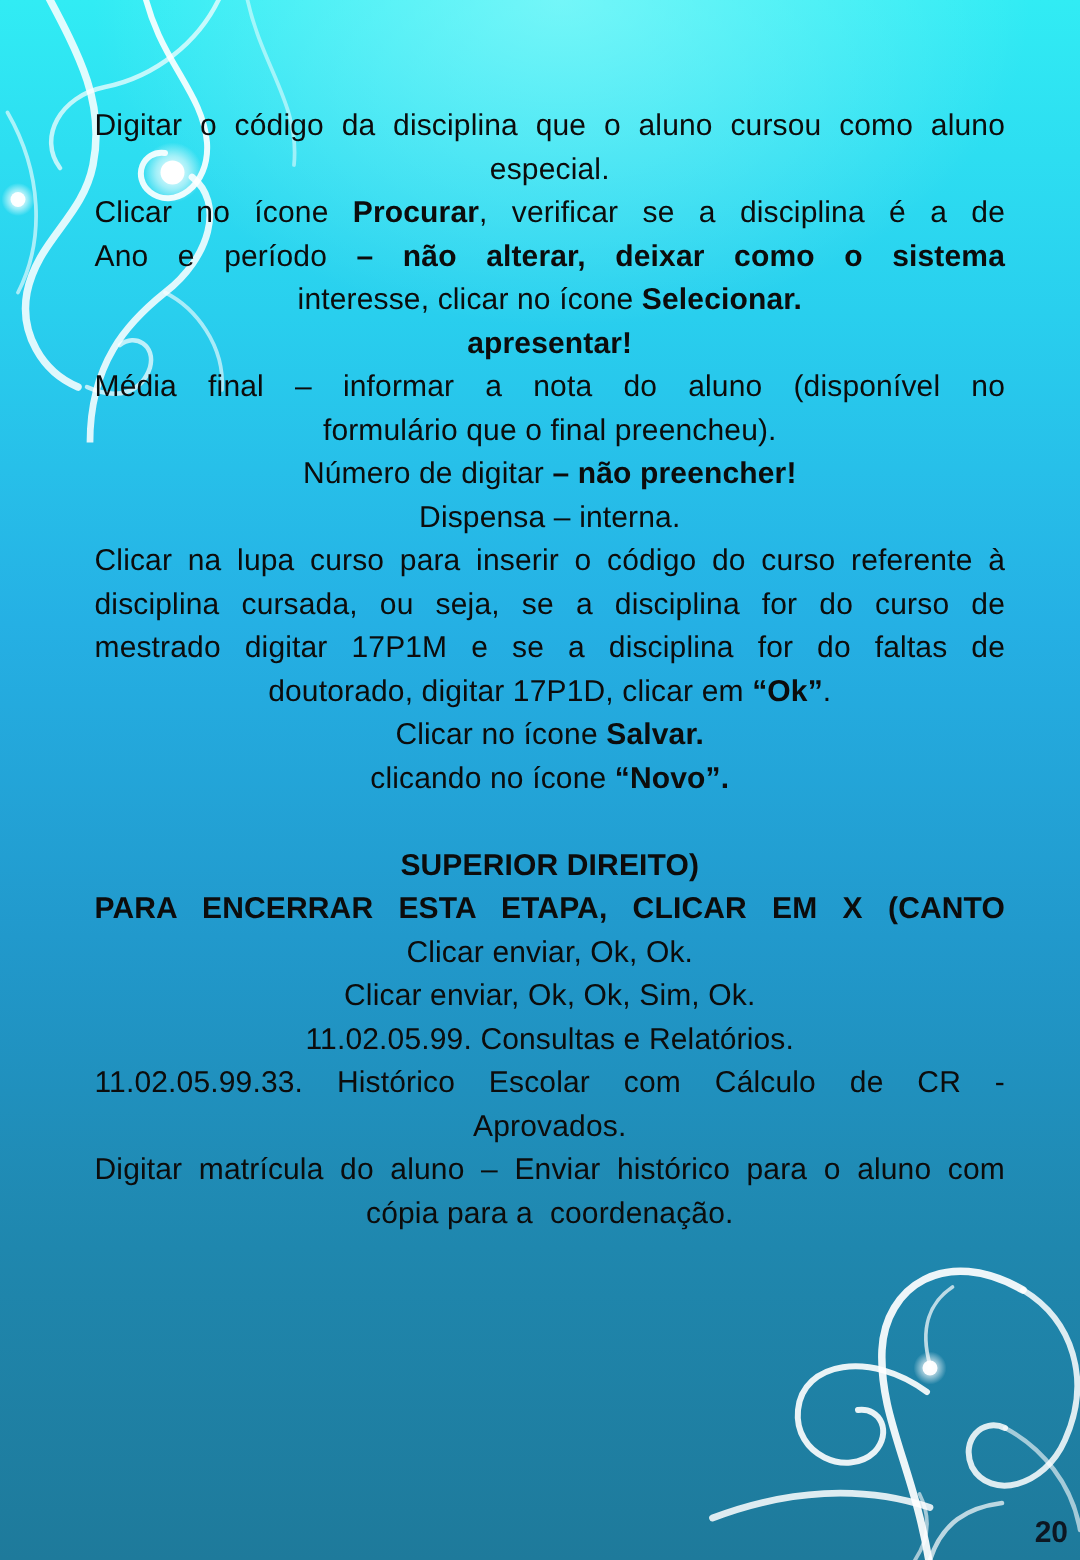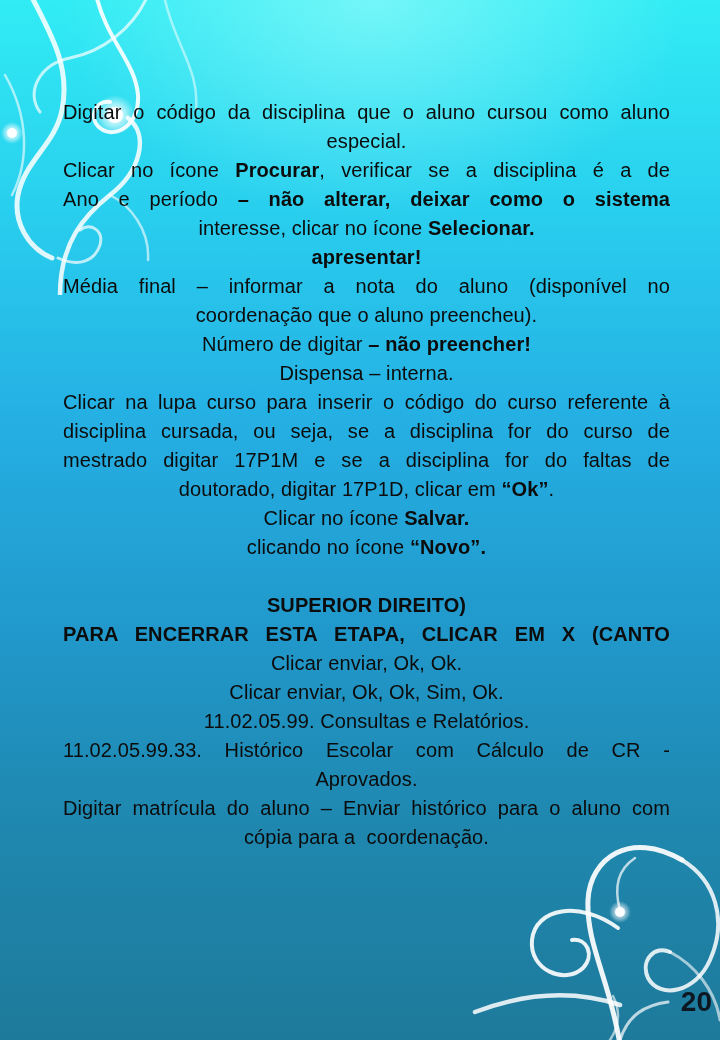--- a/index.html
+++ b/index.html
@@ -28,22 +28,22 @@
     letter-spacing: 0.1px;
   }
   .line { text-align: center; }
   .line.just { text-align: justify; text-align-last: justify; }
   .line.spacer { height: 29px; }
   .b { font-weight: 700; }
 
   .page-number {
     position: absolute;
     right: 8px;
-    bottom: 24px;
-    font-size: 28px;
+    bottom: 8px;
+    font-size: 20px;
     font-weight: 700;
     line-height: 1;
   }
 </style>
 </head>
 <body>
 
 <div class="slide" style="background: radial-gradient(62% 30% at 52% 0%, rgba(170, 255, 252, 0.55), rgba(255, 255, 255, 0) 70%), linear-gradient(rgb(49, 236, 244) 0%, rgb(41, 207, 238) 20%, rgb(37, 176, 228) 40%, rgb(33, 153, 204) 60%, rgb(31, 135, 174) 80%, rgb(30, 122, 155) 100%);">
 
   <svg class="flourish tl" width="210" height="295" viewBox="0 0 210 295">
@@ -85,29 +85,29 @@
       <path d="M 5,212 C 55,193 105,190 150,205" stroke-width="4.5" opacity="0.85"></path>
       <path d="M 150,110 C 143,85 150,68 165,58" stroke-width="2.5" opacity="0.7"></path>
       <path d="M 150,240 C 158,215 175,205 198,202" stroke-width="3" opacity="0.7"></path>
       <path d="M 140,240 C 150,225 150,210 143,196" stroke-width="2.5" opacity="0.6"></path>
       <path d="M 200,152 C 225,165 245,190 250,220" stroke-width="3" opacity="0.6"></path>
     </g>
     <circle cx="150" cy="112" r="11" fill="url(#glow2)"></circle>
     <circle cx="150" cy="112" r="5" fill="#ffffff" opacity="0.95"></circle>
   </svg>
 
-  <div class="text-block" style="color: rgb(12, 12, 12); margin-top: 28px;">
+  <div class="text-block" style="color: rgb(12, 12, 12);">
       <div class="line just"><span>Digitar o código da disciplina que o aluno cursou como aluno</span></div>
       <div class="line"><span>especial.</span></div>
       <div class="line just"><span>Clicar no ícone </span><span class="b">Procurar</span><span>, verificar se a disciplina é a de</span></div>
       <div class="line just"><span>Ano e período </span><span class="b">– não alterar, deixar como o sistema</span></div>
       <div class="line"><span>interesse, clicar no ícone </span><span class="b">Selecionar.</span></div>
       <div class="line"><span class="b">apresentar!</span></div>
       <div class="line just"><span>Média final – informar a nota do aluno (disponível no</span></div>
-      <div class="line"><span>coordenação que o aluno preencheu).</span></div>
+      <div class="line"><span>formulário que o final preencheu).</span></div>
       <div class="line"><span>Número de digitar </span><span class="b">– não preencher!</span></div>
       <div class="line"><span>Dispensa – interna.</span></div>
       <div class="line just"><span>Clicar na lupa curso para inserir o código do curso referente à</span></div>
       <div class="line just"><span>disciplina cursada, ou seja, se a disciplina for do curso de</span></div>
       <div class="line just"><span>mestrado digitar 17P1M e se a disciplina for do faltas de</span></div>
       <div class="line"><span>doutorado, digitar 17P1D, clicar em </span><span class="b">“Ok”</span><span>.</span></div>
       <div class="line"><span>Clicar no ícone </span><span class="b">Salvar.</span></div>
       <div class="line"><span>clicando no ícone </span><span class="b">“Novo”.</span></div>
       <div class="line spacer">&nbsp;</div>
       <div class="line"><span class="b">SUPERIOR DIREITO)</span></div>

